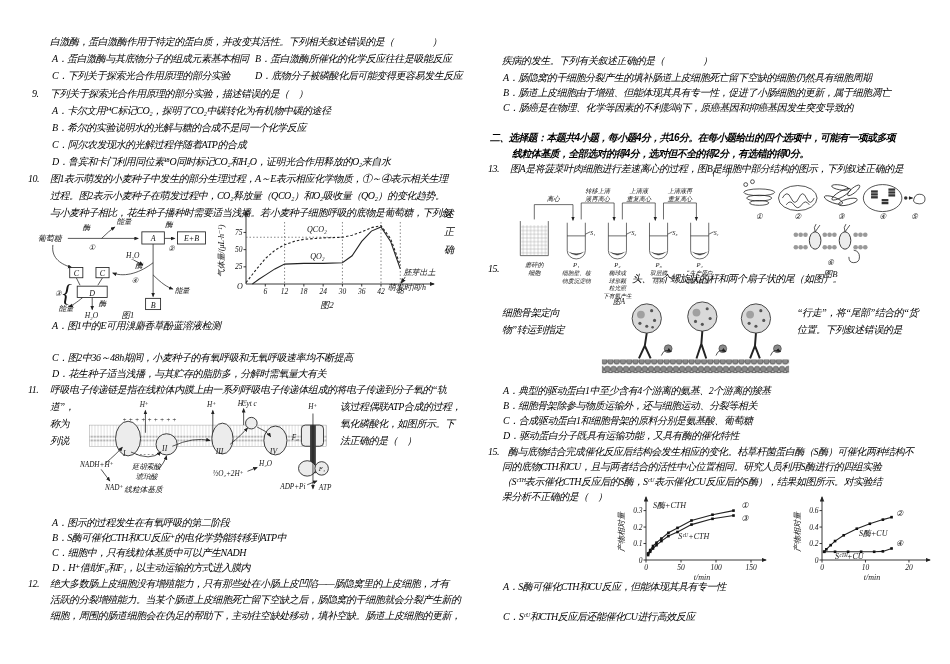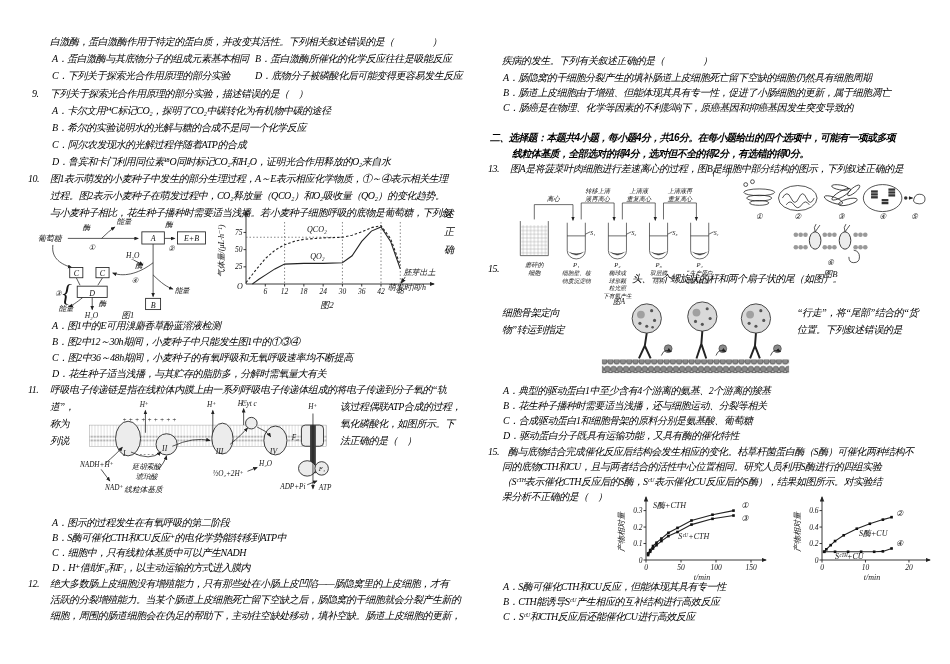--- a/index.html
+++ b/index.html
@@ -142,21 +142,20 @@
       <text x="87.07142857142858" y="23.75" class="cl" text-anchor="start">QCO₂</text>
       <text x="90.28571428571429" y="51.25" class="cl" text-anchor="start">QO₂</text>
       <text x="183.5" y="67.0625" class="cl" text-anchor="start">胚芽出土</text>
       <line x1="185.10714285714286" y1="69.125" x2="181.25" y2="74.96875" class="ax" marker-end="url(#ah0)"></line>
       <text transform="translate(4 43) rotate(-90)" text-anchor="middle" class="cl">气体量/(μL·h⁻¹)</text>
       <text x="206" y="82.1875" text-anchor="end" class="cl">萌发时间/h</text>
       <text x="107" y="100" class="cap" text-anchor="middle">图2</text>
     </svg>
 
   <div class="ln" style="left:52px;top:320px">A．图1中的E可用溴麝香草酚蓝溶液检测</div>
-  <div class="ln" style="left:52px;top:336px">B．图2中12～30h期间，小麦种子中只能发生图1中的①③④</div>
   <div class="ln" style="left:52px;top:352px">C．图2中36～48h期间，小麦种子的有氧呼吸和无氧呼吸速率均不断提高</div>
   <div class="ln" style="left:52px;top:368px">D．花生种子适当浅播，与其贮存的脂肪多，分解时需氧量大有关</div>
 
   <div class="ln" style="left:28px;top:384px">11.</div>
   <div class="ln" style="left:50px;top:384px">呼吸电子传递链是指在线粒体内膜上由一系列呼吸电子传递体组成的将电子传递到分子氧的“轨</div>
   <div class="ln" style="left:50px;top:401px">道”，</div>
   <div class="ln" style="left:50px;top:418px">称为</div>
   <div class="ln" style="left:50px;top:435px">列说</div>
   <div class="ln" style="left:340px;top:401px">该过程偶联ATP合成的过程，</div>
   <div class="ln" style="left:340px;top:418px">氧化磷酸化，如图所示。下</div>
@@ -435,21 +434,21 @@
         <circle cx="170" cy="24" r="1.6" fill="#555"></circle>
         <circle cx="162" cy="30" r="1.6" fill="#555"></circle>
         <circle cx="155" cy="27" r="1.6" fill="#555"></circle>
       <path d="M162,37 L161,50 L156,63 M161,50 L166,63" stroke="#222" stroke-width="2" fill="none"></path>
       <circle cx="184" cy="53" r="4" fill="#8a8a8a" stroke="#333" stroke-width="0.6"></circle>
       <path class="thin" d="M177,60 Q180,52 187,56" marker-end="url(#m3)"></path>
     </g>
   </svg>
 
   <div class="ln" style="left:503px;top:385px">A．典型的驱动蛋白1中至少含有4个游离的氨基、2个游离的羧基</div>
-  <div class="ln" style="left:503px;top:400px">B．花生种子播种时需要适当浅播，还与细胞运动、分裂等相关</div>
+  <div class="ln" style="left:503px;top:400px">B．细胞骨架除参与物质运输外，还与细胞运动、分裂等相关</div>
   <div class="ln" style="left:503px;top:415px">C．合成驱动蛋白1和细胞骨架的原料分别是氨基酸、葡萄糖</div>
   <div class="ln" style="left:503px;top:430px">D．驱动蛋白分子既具有运输功能，又具有酶的催化特性</div>
 
   <div class="ln" style="left:488px;top:446px">15.</div>
   <div class="ln" style="left:508px;top:446px">酶与底物结合完成催化反应后结构会发生相应的变化。枯草杆菌蛋白酶（S酶）可催化两种结构不</div>
   <div class="ln" style="left:502px;top:461px">同的底物CTH和CU，且与两者结合的活性中心位置相同。研究人员利用S酶进行的四组实验</div>
   <div class="ln" style="left:502px;top:476px">（Sᶜᵀᴴ表示催化CTH反应后的S酶，Sᶜᵁ表示催化CU反应后的S酶），结果如图所示。对实验结</div>
   <div class="ln" style="left:502px;top:491px">果分析不正确的是（　）</div>
 
   <svg style="left:612px;top:488px" width="185" height="98">
@@ -543,16 +542,15 @@
       <rect x="100.26521739130435" y="59.17058823529412" width="2.6" height="2.6" class="mkp"></rect>
       <text x="68.95652173913044" y="48.117647058823536" class="cl" text-anchor="start">S酶+CU</text>
       <text x="105.91304347826086" y="27.529411764705884" class="cl" text-anchor="start">②</text>
       <text x="45.04347826086956" y="70.76470588235294" class="cl" text-anchor="start">Sᶜᵀᴴ+CU</text>
       <text x="105.91304347826086" y="57.58823529411765" class="cl" text-anchor="start">④</text>
       <text transform="translate(10 44) rotate(-90)" text-anchor="middle" class="cl">产物相对量</text>
       <text x="82" y="92" text-anchor="middle" class="cl">t/min</text>
     </svg>
 
   <div class="ln" style="left:503px;top:581px">A．S酶可催化CTH和CU反应，但能体现其具有专一性</div>
-  <div class="ln" style="left:503px;top:596px">B．CTH能诱导Sᶜᵁ产生相应的互补结构进行高效反应</div>
   <div class="ln" style="left:503px;top:611px">C．Sᶜᵁ和CTH反应后还能催化CU进行高效反应</div>
 
 </div>
 
 </body></html>

